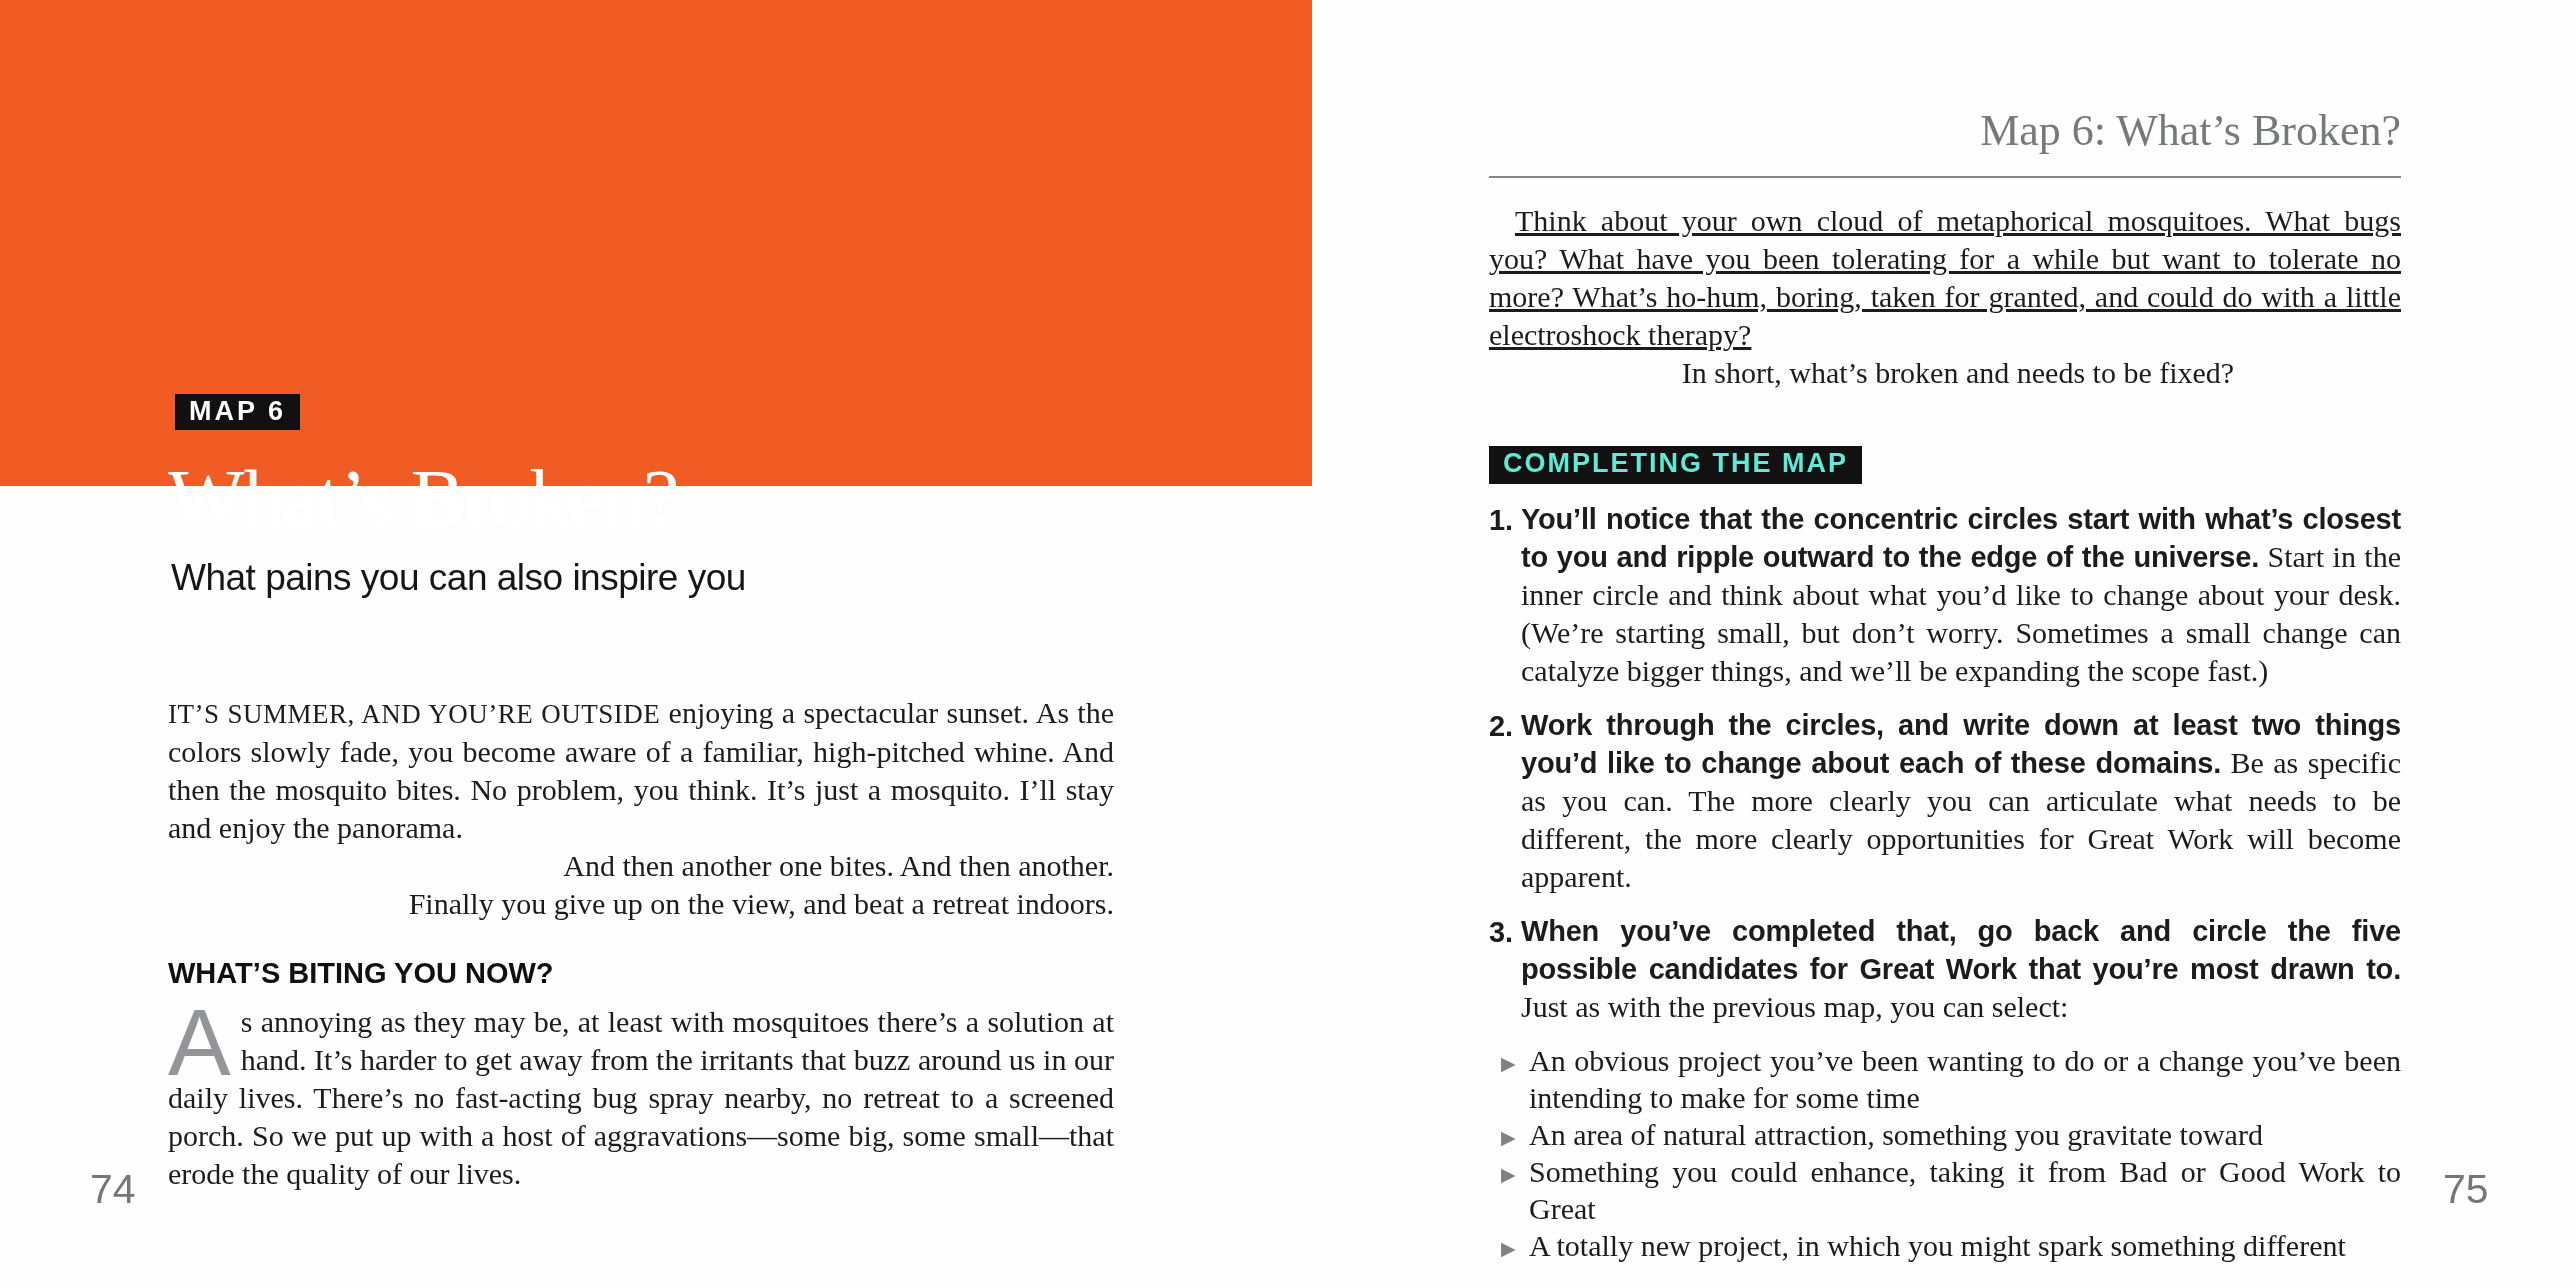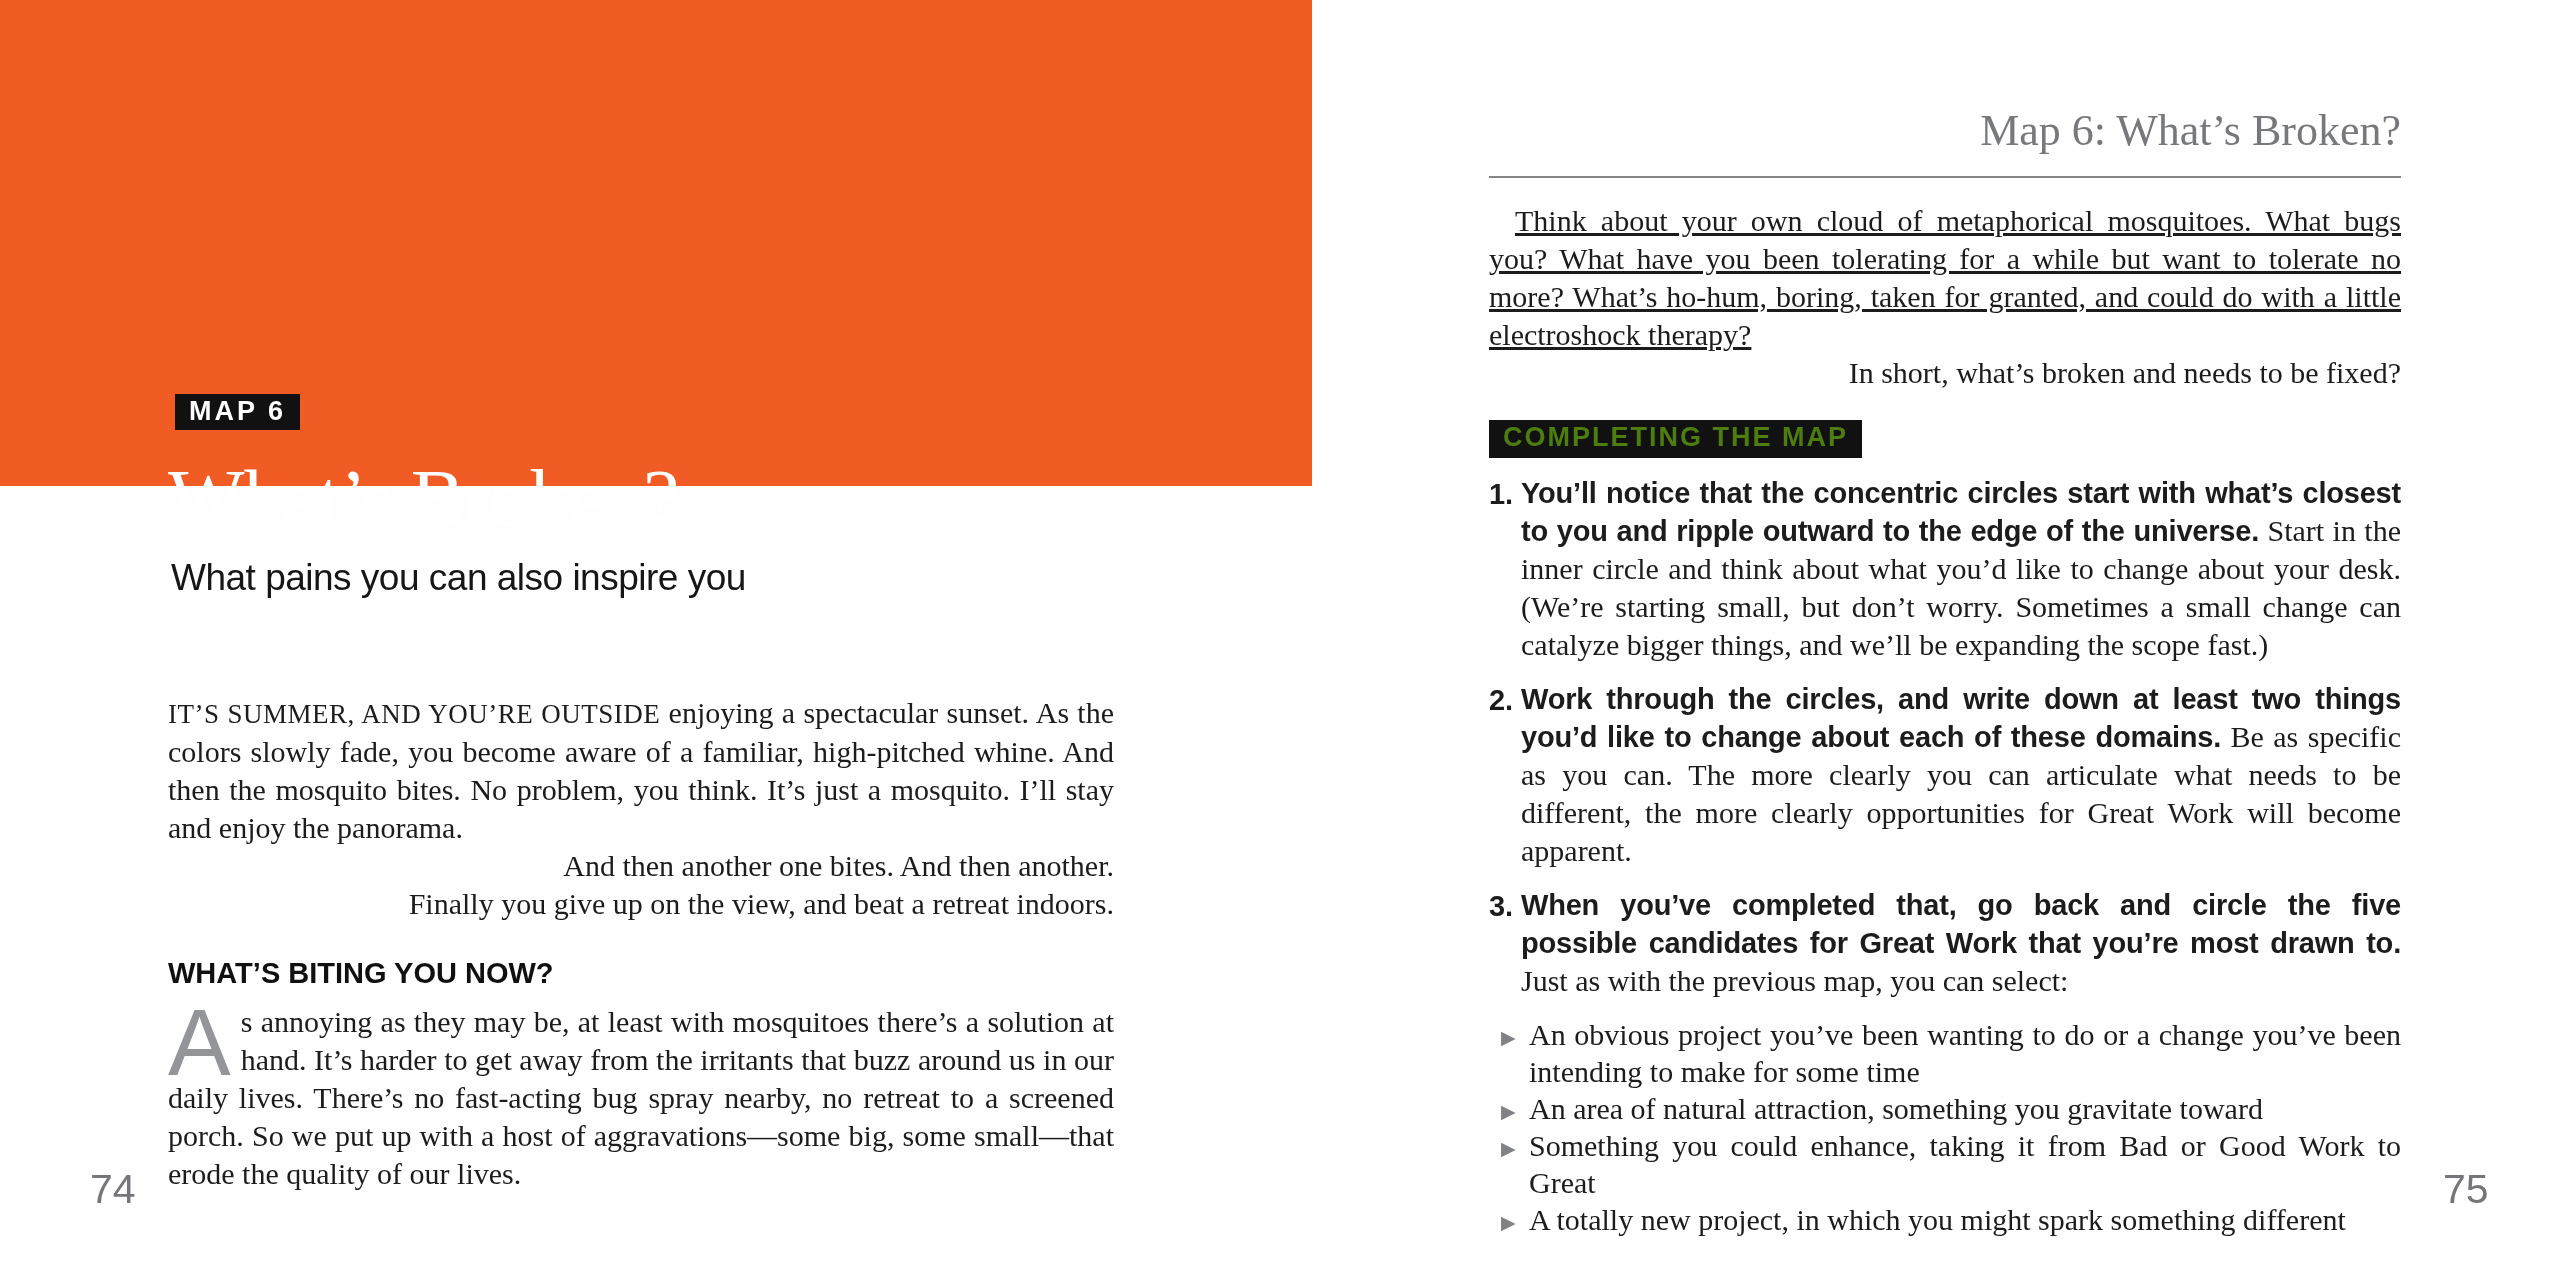--- a/index.html
+++ b/index.html
@@ -119,33 +119,33 @@
     font-size:44px;
     line-height:50px;
     color:var(--c-header-gray, #77787B);
     letter-spacing:0px;
   }
   .header-rule {
     border-top:2px solid var(--c-rule-gray, #85868A);
     margin-top:20px;
   }
   .rp1 { margin-top:24px; text-indent:26px;text-decoration:underline; }
-  .rp2 { text-indent:26px; text-align:right; }
+  .rp2 { text-indent:26px; text-align:center; }
 
   .completing-badge {
     display:inline-block;
     background:var(--c-badge-black, #111);
-    color:#4d7c0f;
+    color:#5eead4;
     font-family:"Liberation Sans", sans-serif;
     font-weight:bold;
     font-size:27px;
     letter-spacing:2px;
     padding:3px 14px 5px 14px;
     line-height:1.1;
-    margin-top:28px;
+    margin-top:54px;
   }
 
   .step {
     position:relative;
     padding-left:32px;
     margin-top:16px;
   }
   .step-num, .step-bold {
     font-family:"Liberation Sans", sans-serif;
     font-weight:bold;

